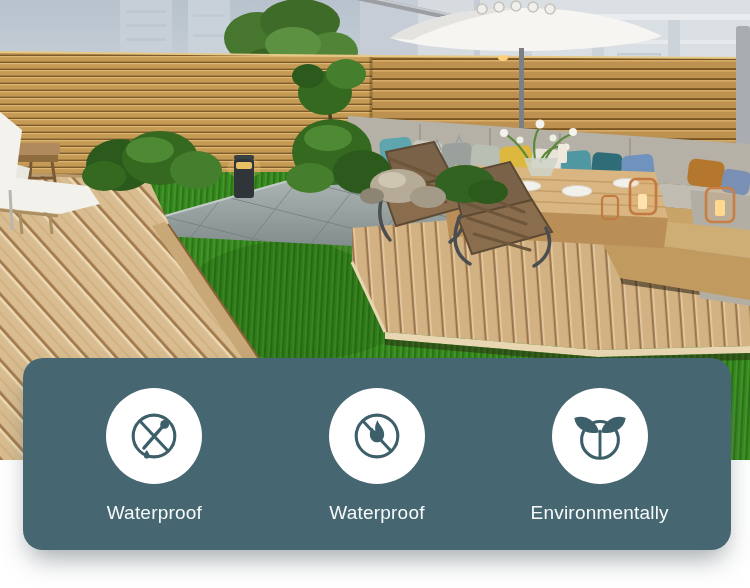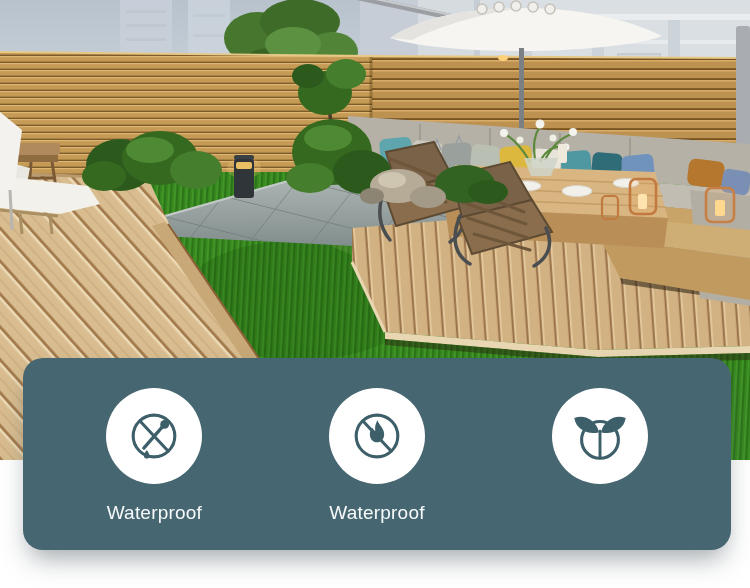--- a/index.html
+++ b/index.html
@@ -307,16 +307,17 @@
 
   <div class="feature">
     <div class="icon-circle">
       <svg viewBox="0 0 64 64" fill="none" stroke="currentColor" stroke-linecap="round">
         <circle cx="32" cy="36" r="19" stroke-width="3.2"></circle>
         <path d="M31,28 C28,16 16,9 5.5,13.5 C7,25 20,31.5 31,28 Z" fill="currentColor" stroke="none"></path>
         <path d="M33,28 C36,16 48,9 58.5,13.5 C57,25 44,31.5 33,28 Z" fill="currentColor" stroke="none"></path>
         <path d="M32,27 V54" stroke-width="3"></path>
       </svg>
     </div>
+    <div class="feature-label">Environmentally</div>
   </div>
 
 
 </div>
 
 </body></html>

